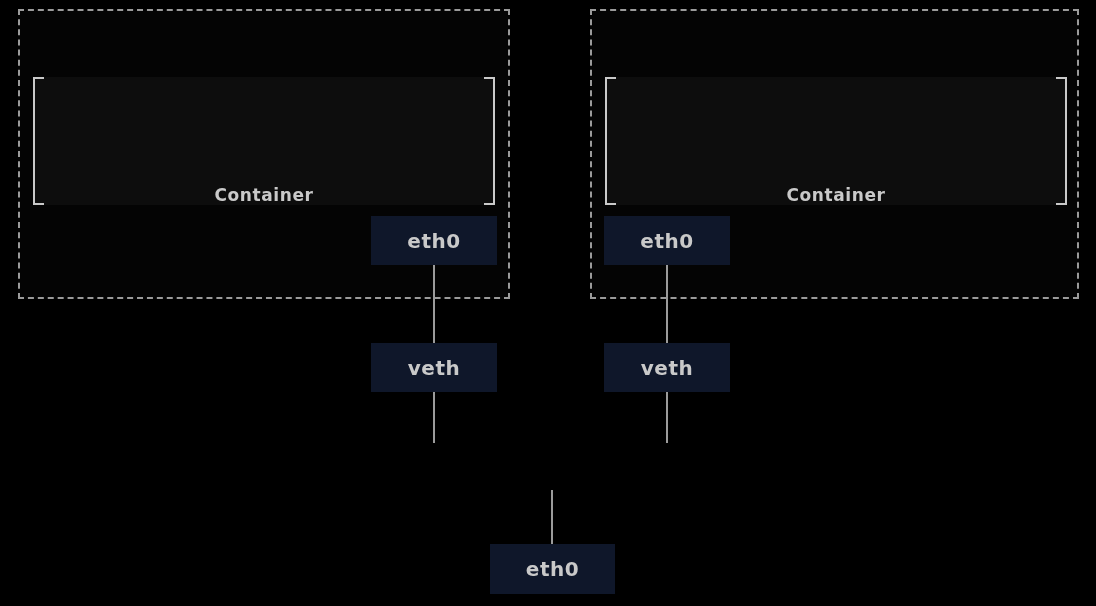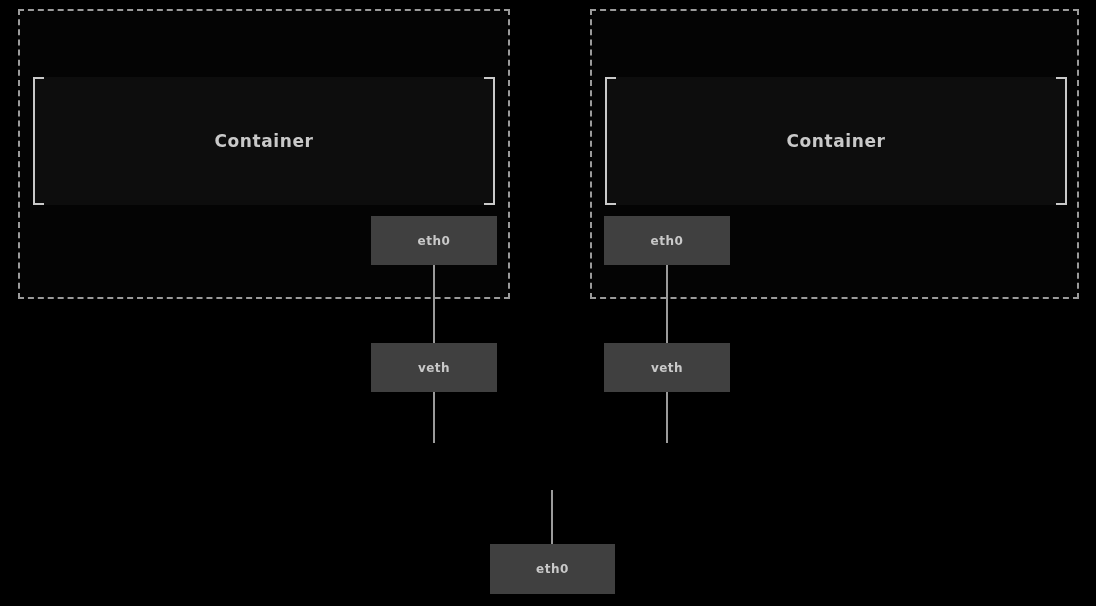--- a/index.html
+++ b/index.html
@@ -28,21 +28,21 @@
     border: 2px dashed #9b9b9b;
     background: #040404;
   }
 
   
   .container-block {
     position: absolute;
     box-sizing: border-box;
     background: #0d0d0d;
     display: flex;
-    align-items: center;
+    align-items: flex-end;
     justify-content: center;
   }
   .container-block .bracket {
     position: absolute;
     top: 0;
     bottom: 0;
     width: 11px;
     box-sizing: border-box;
     border-top: 2px solid #c9c9c9;
     border-bottom: 2px solid #c9c9c9;
@@ -61,26 +61,26 @@
     color: #c9c9c9;
     font-size: 17px;
     font-weight: bold;
     letter-spacing: 0.6px;
   }
 
   
   .node-box {
     position: absolute;
     box-sizing: border-box;
-    background: #404040;
+    background: #0f172a;
     display: flex;
     align-items: center;
     justify-content: center;
     color: #c9c9c9;
-    font-size: 12px;
+    font-size: 20px;
     font-weight: bold;
     letter-spacing: 0.5px;
   }
 
   
   .link {
     position: absolute;
     width: 2px;
     background: #9b9b9b;
   }

